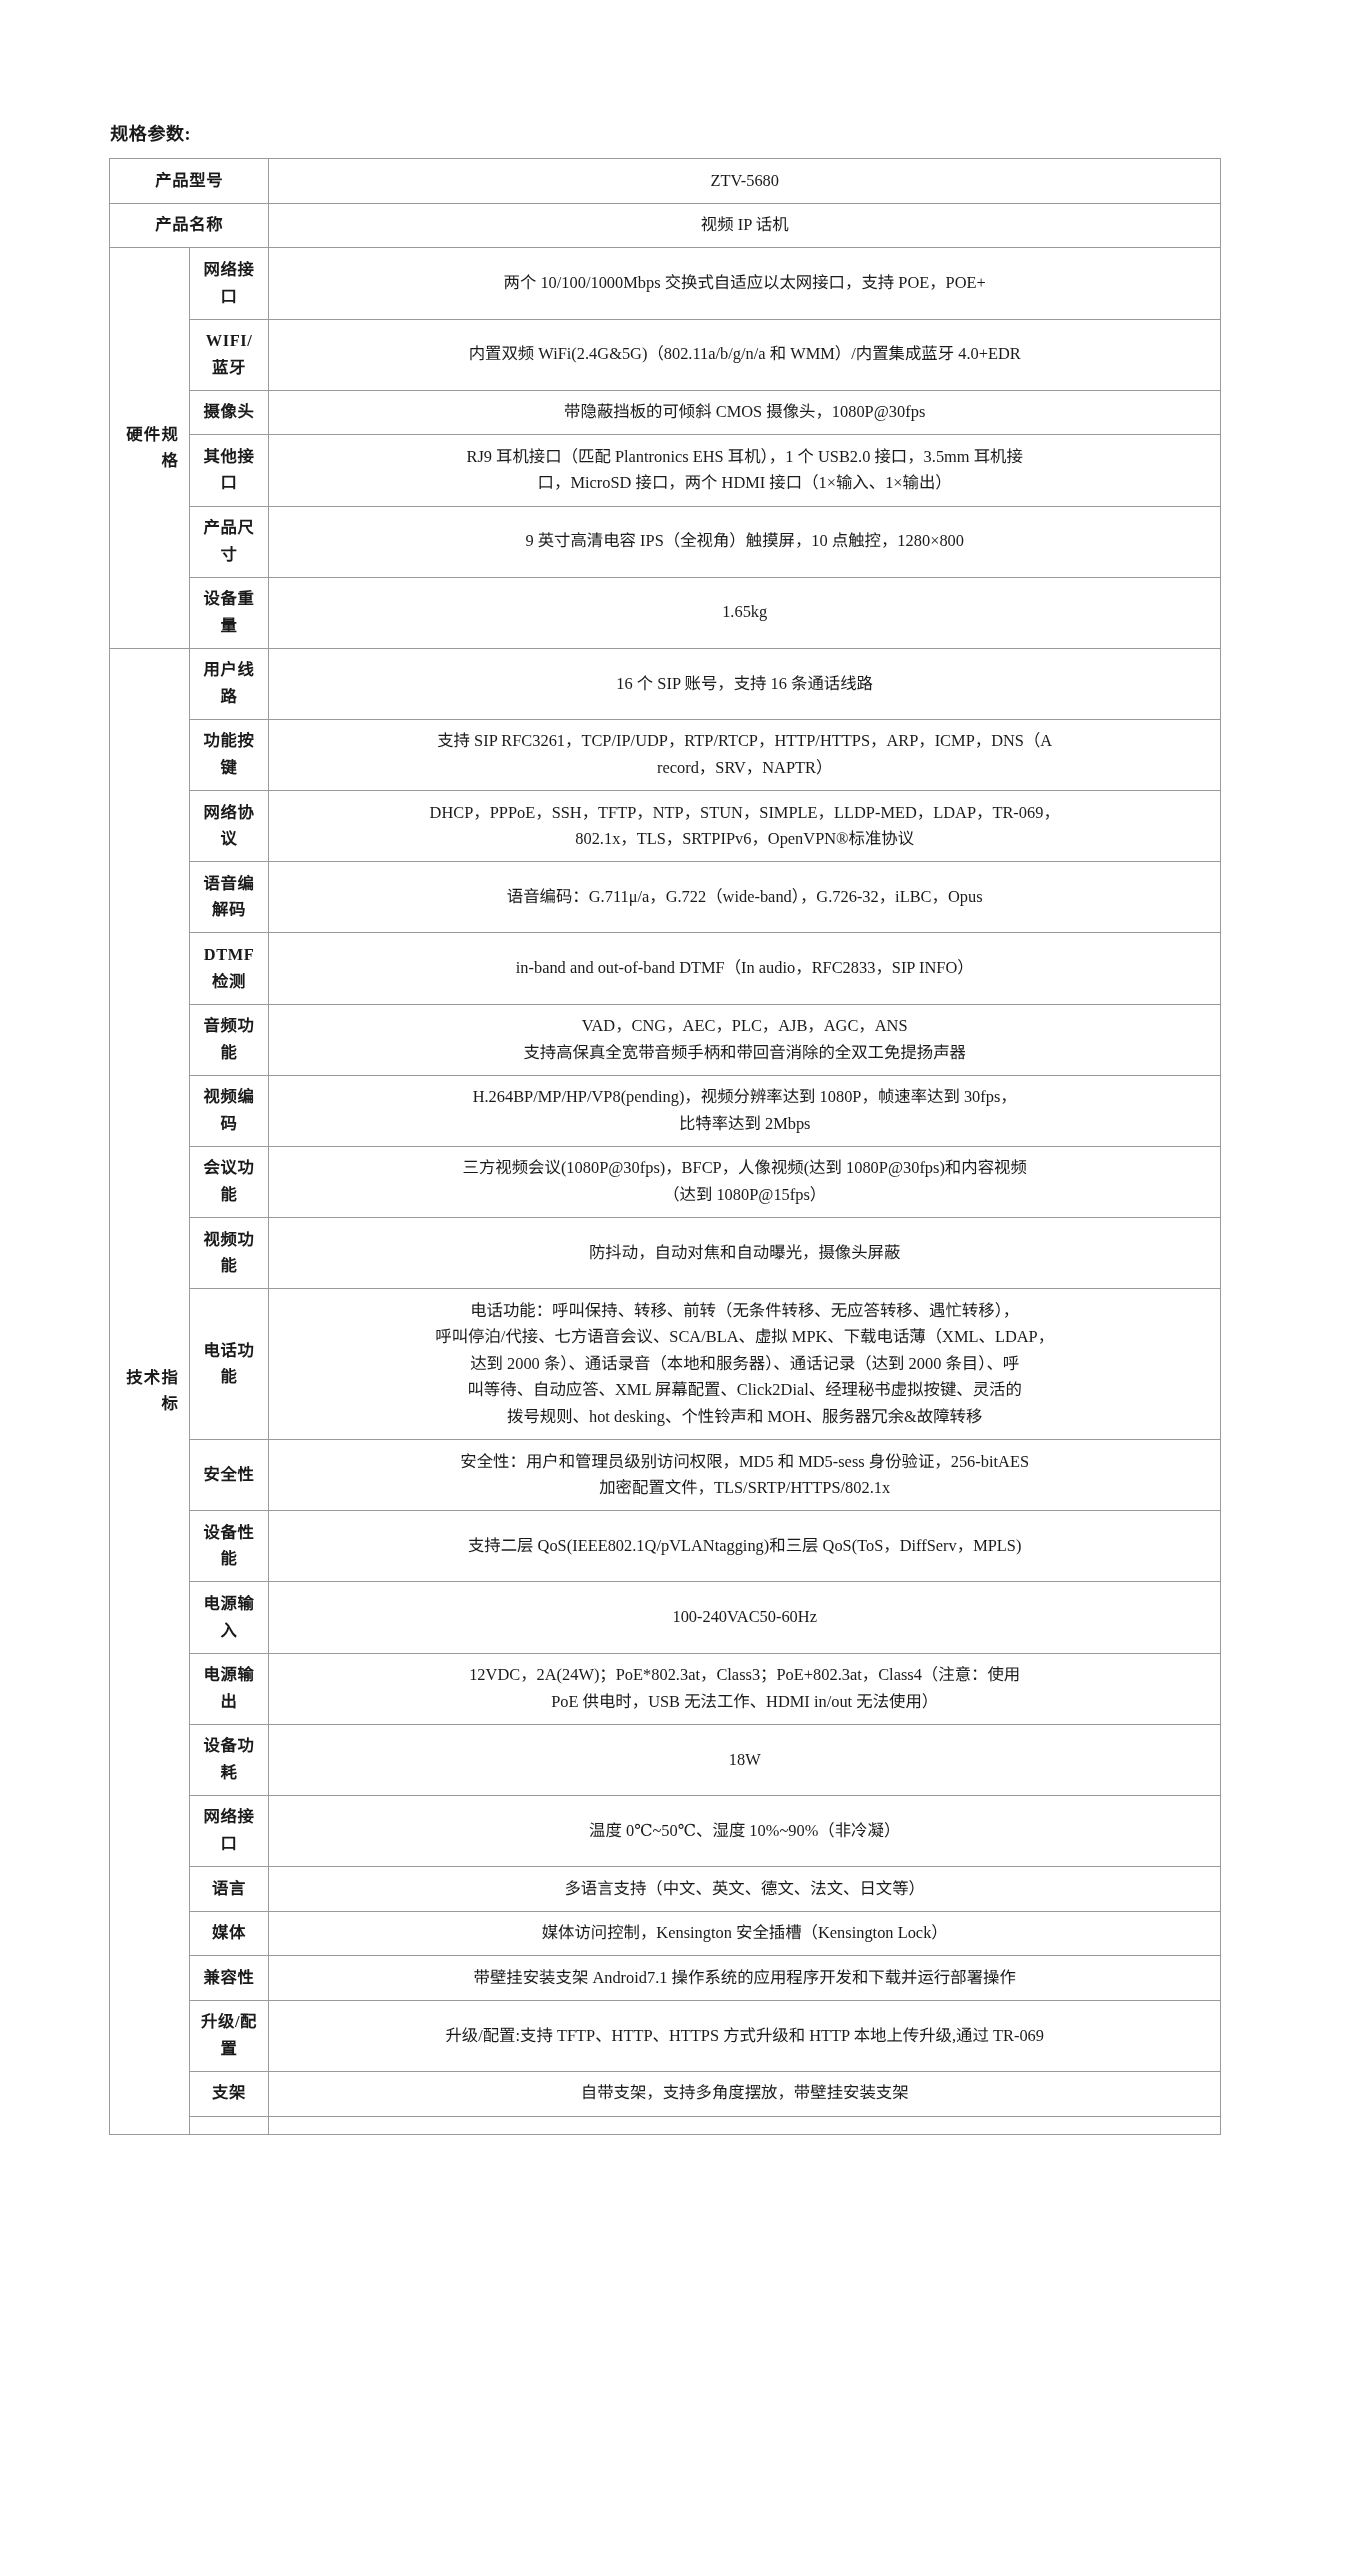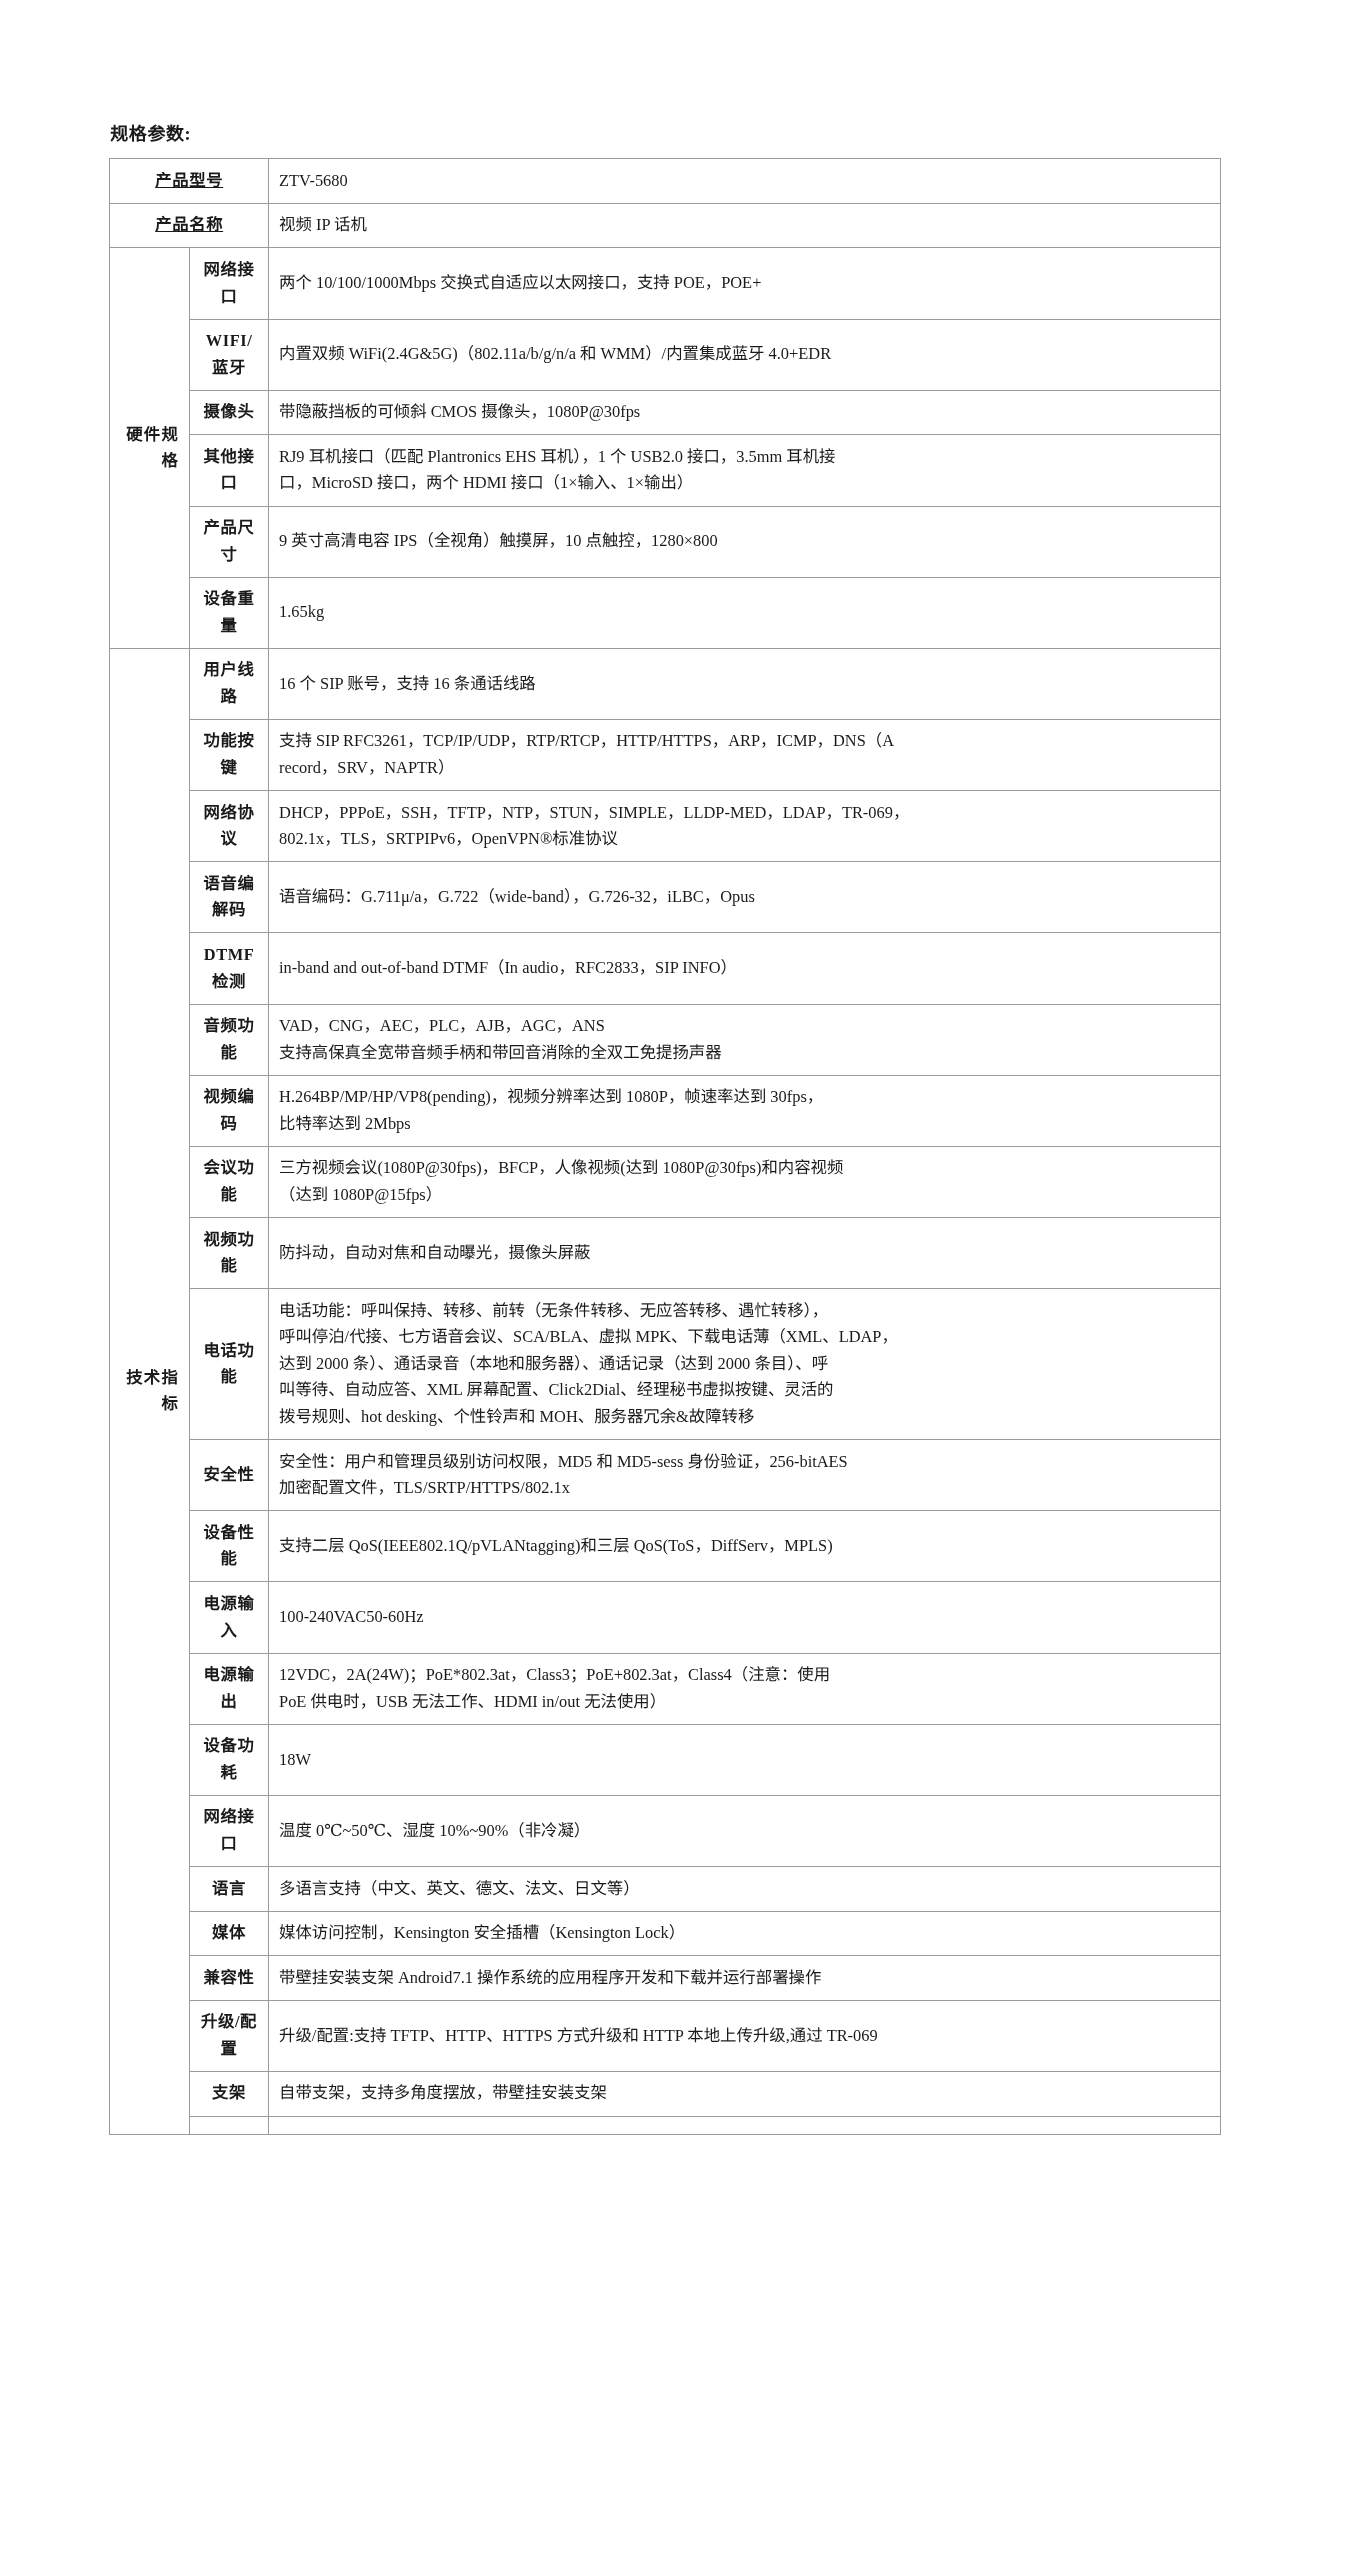--- a/index.html
+++ b/index.html
@@ -49,33 +49,32 @@
   }
   td.label {
     width: 139px;
     text-align: center;
     font-weight: bold;
     font-size: 16.4px;
     letter-spacing: 0.6px;
     padding: 8.5px 6px;
   }
   td.value {
-    text-align: left;
+    text-align: center;
     padding-left: 12px;
     padding-right: 11px;
   }
   td.value .line {
     display: block;
   }
   .spanlabel {
     width: 255px;
     text-align: center;
     font-weight: bold;
     letter-spacing: 1.2px;
-    text-decoration: underline;
   }
   .tall { line-height: 1.75; }
 </style>
 </head>
 <body>
 
 <div class="page">
 
   <div class="doc-title">规格参数:</div>
 

